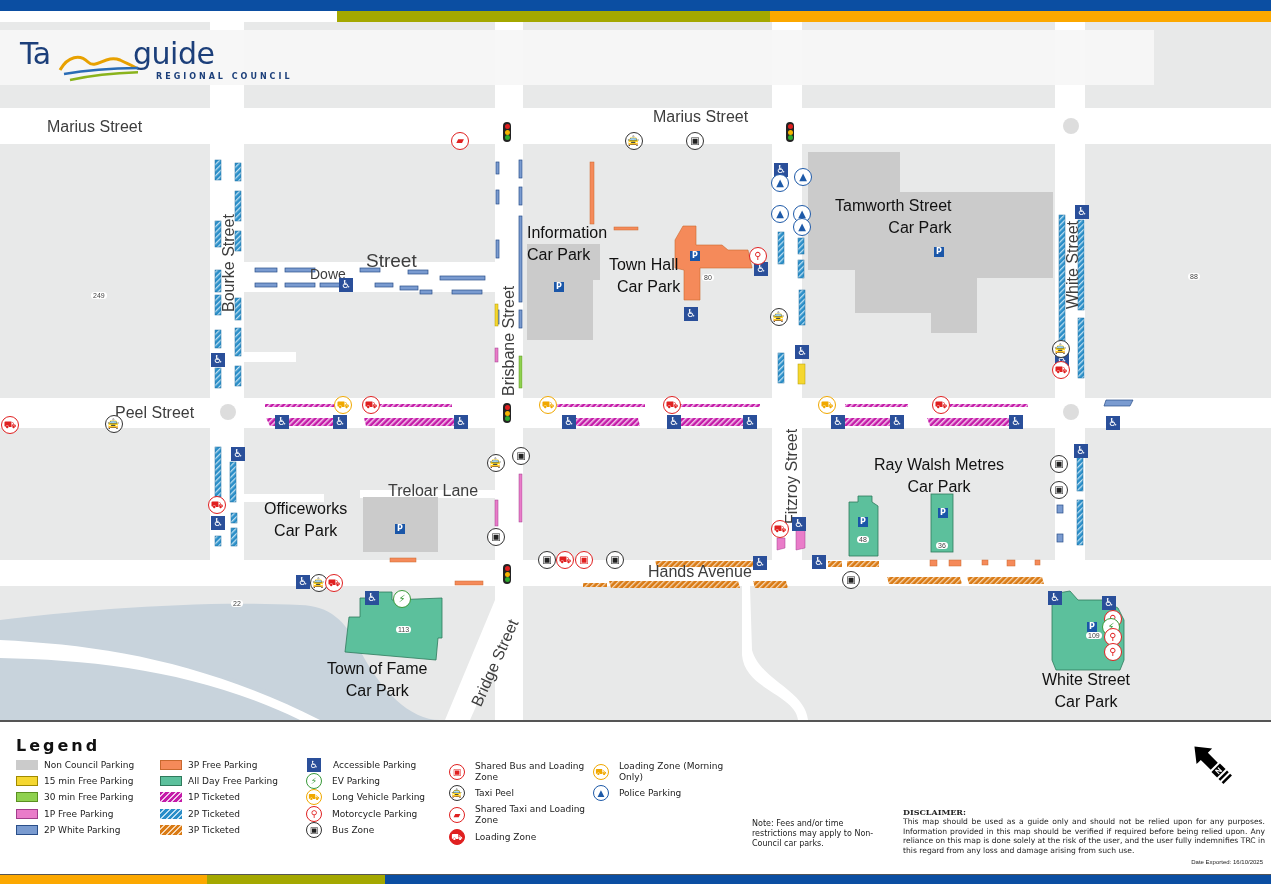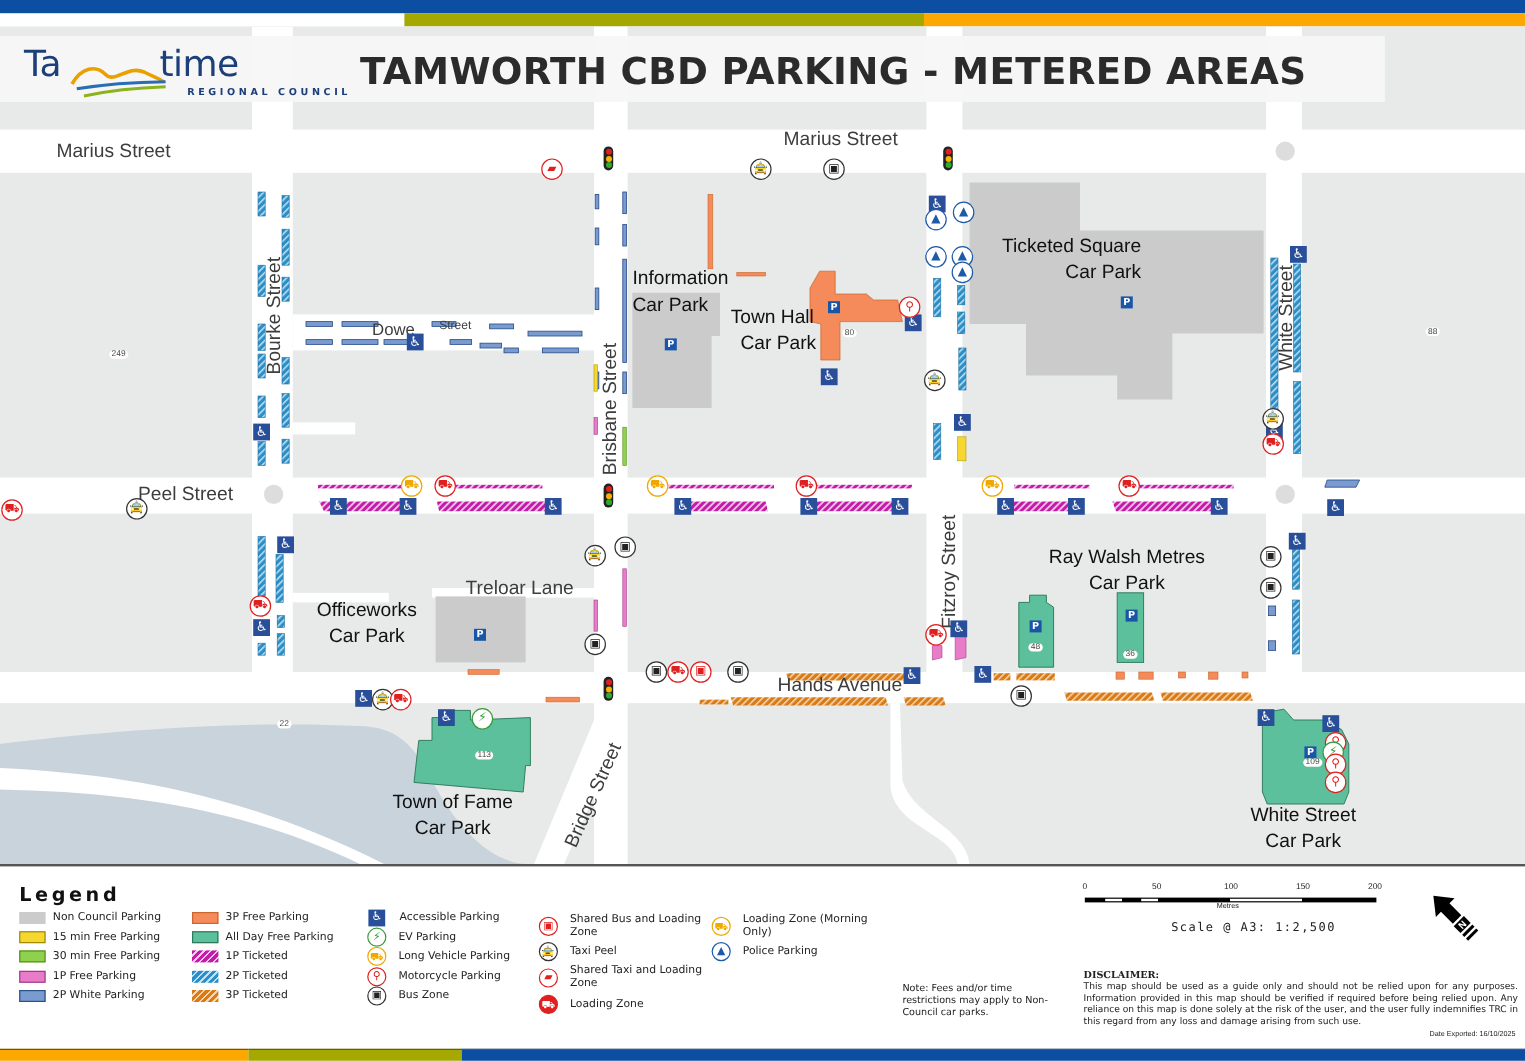--- a/index.html
+++ b/index.html
@@ -225,55 +225,54 @@
         <rect x="847" y="561" width="32" height="6"></rect>
       <path d="M887,577 L960,577 L962,584 L889,584 Z"></path>
         <path d="M967,577 L1042,577 L1044,584 L969,584 Z"></path>
     </g>
   </svg>
 
   <div class="titleband">
     <div class="logo">
       <div class="word">
         <span>Ta</span>
-        <span class="w2">time</span>
+        <span class="w2">guide</span>
       </div>
       <svg style="position:absolute;left:38px;top:12px" width="80" height="34">
         <path d="M2,22 C10,8 22,6 30,14 C38,22 48,6 62,12 C70,16 76,18 78,20" stroke="#e8a100" stroke-width="3" fill="none"></path>
         <path d="M6,26 C30,22 60,20 90,20" stroke="#2a6cb5" stroke-width="2.5" fill="none"></path>
         <path d="M12,32 C40,26 70,24 100,24" stroke="#8ab31c" stroke-width="2.5" fill="none"></path>
       </svg>
       <div class="sub">REGIONAL COUNCIL</div>
     </div>
-    <div class="title">TAMWORTH CBD PARKING - METERED AREAS</div>
   </div>
 
   <div class="lbl street" style="left:47px;top:96px">Marius Street</div>
   <div class="lbl street" style="left:653px;top:86px">Marius Street</div>
   <div class="lbl street" style="left:115px;top:382px">Peel Street</div>
   <div class="lbl street" style="left:310px;top:244px;font-size:14px">Dowe</div>
-  <div class="lbl street" style="left:366px;top:244px;font-size:10px">Street</div>
+  <div class="lbl street" style="left:366px;top:228px;font-size:19px">Street</div>
   <div class="lbl street vstreet" style="left:220px;top:290px">Bourke Street</div>
   <div class="lbl street vstreet" style="left:500px;top:374px">Brisbane Street</div>
   <div class="lbl street vstreet" style="left:783px;top:502px">Fitzroy Street</div>
   <div class="lbl street vstreet" style="left:1064px;top:287px">White Street</div>
   <div class="lbl street" style="left:388px;top:460px">Treloar Lane</div>
   <div class="lbl street" style="left:648px;top:541px">Hands Avenue</div>
   <div class="lbl street" style="left:468px;top:680px;transform:rotate(-66deg);transform-origin:left top">Bridge Street</div>
 
   <div class="lbl carpark" style="left:527px;top:200px;text-align:left">
     <div>Information</div>
     <div>Car Park</div>
   </div>
   <div class="lbl carpark" style="left:607px;top:232px">
     <div>Town Hall</div>
     <div style="padding-left:10px">Car Park</div>
   </div>
   <div class="lbl carpark" style="left:835px;top:173px;text-align:right">
-    <div>Ticketed Square</div>
+    <div>Tamworth Street</div>
     <div>Car Park</div>
   </div>
   <div class="lbl carpark" style="left:264px;top:476px">
     <div>Officeworks</div>
     <div>Car Park</div>
   </div>
   <div class="lbl carpark" style="left:874px;top:432px">
     <div>Ray Walsh Metres</div>
     <div>Car Park</div>
   </div>
@@ -491,36 +490,20 @@
         <span class="leg-text2">Loading Zone (Morning Only)</span>
       </div>
     <div class="leg-row">
         <span class="leg-ic" style="border:1.5px solid #1e5aa8;color:#1e5aa8">▲</span>
         <span>Police Parking</span>
       </div>
   </div>
 
   <div class="note">Note: Fees and/or time restrictions may apply to Non-Council car parks.</div>
 
-  <div class="scalebar">
-    <div class="scale-ticks">
-      <span style="left:0">0</span>
-      <span style="left:58px">50</span>
-      <span style="left:118px">100</span>
-      <span style="left:178px">150</span>
-      <span style="left:238px">200</span>
-    </div>
-    <div class="scale-bar">
-      <i style="left:17px;width:14px"></i>
-        <i style="left:47px;width:14px"></i>
-        <i style="left:121px;width:60px"></i>
-    </div>
-    <div class="metres">Metres</div>
-    <div class="scale-text">Scale @ A3: 1:2,500</div>
-  </div>
 
   <div class="north">
     <svg width="60" height="50" viewBox="0 0 60 50">
       <g transform="translate(30,26) rotate(-45)">
         <polygon points="0,-22 -11,-8 -5,-8 -5,6 5,6 5,-8 11,-8" fill="#000"></polygon>
         <rect x="-6" y="8" width="12" height="8" fill="#000"></rect>
         <text x="0" y="15" font-size="8" text-anchor="middle" fill="#fff" font-family="Liberation Sans, sans-serif" font-weight="bold">N</text>
         <rect x="-6" y="18" width="12" height="2.5" fill="#000"></rect>
         <rect x="-6" y="22.5" width="12" height="2.5" fill="#000"></rect>
       </g>

